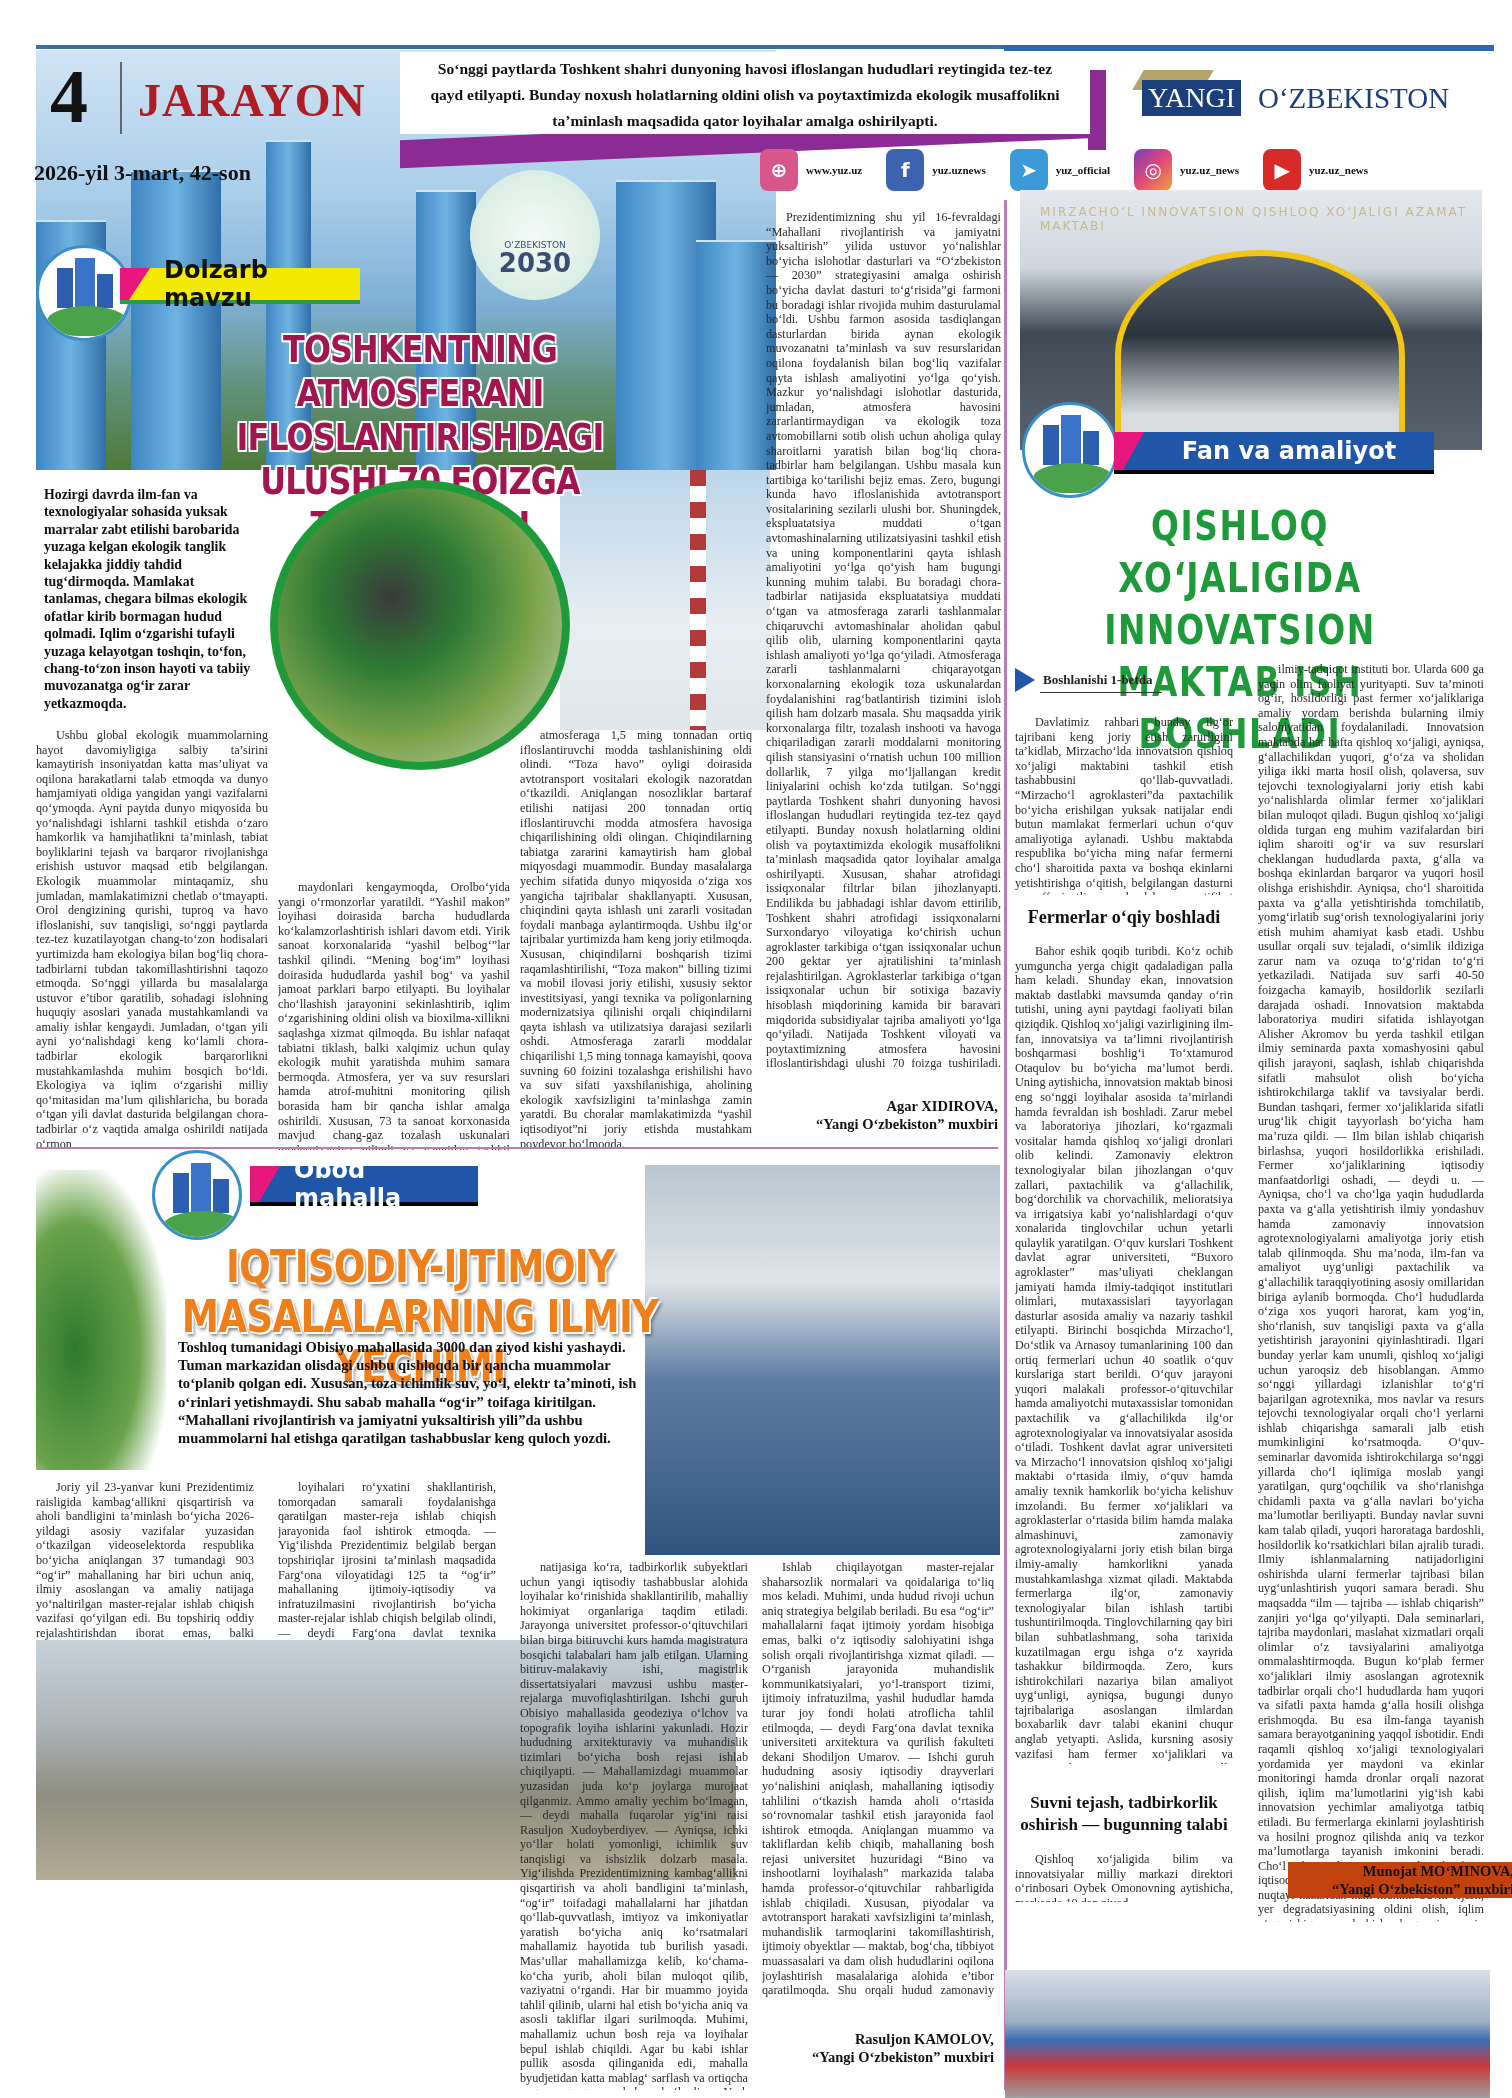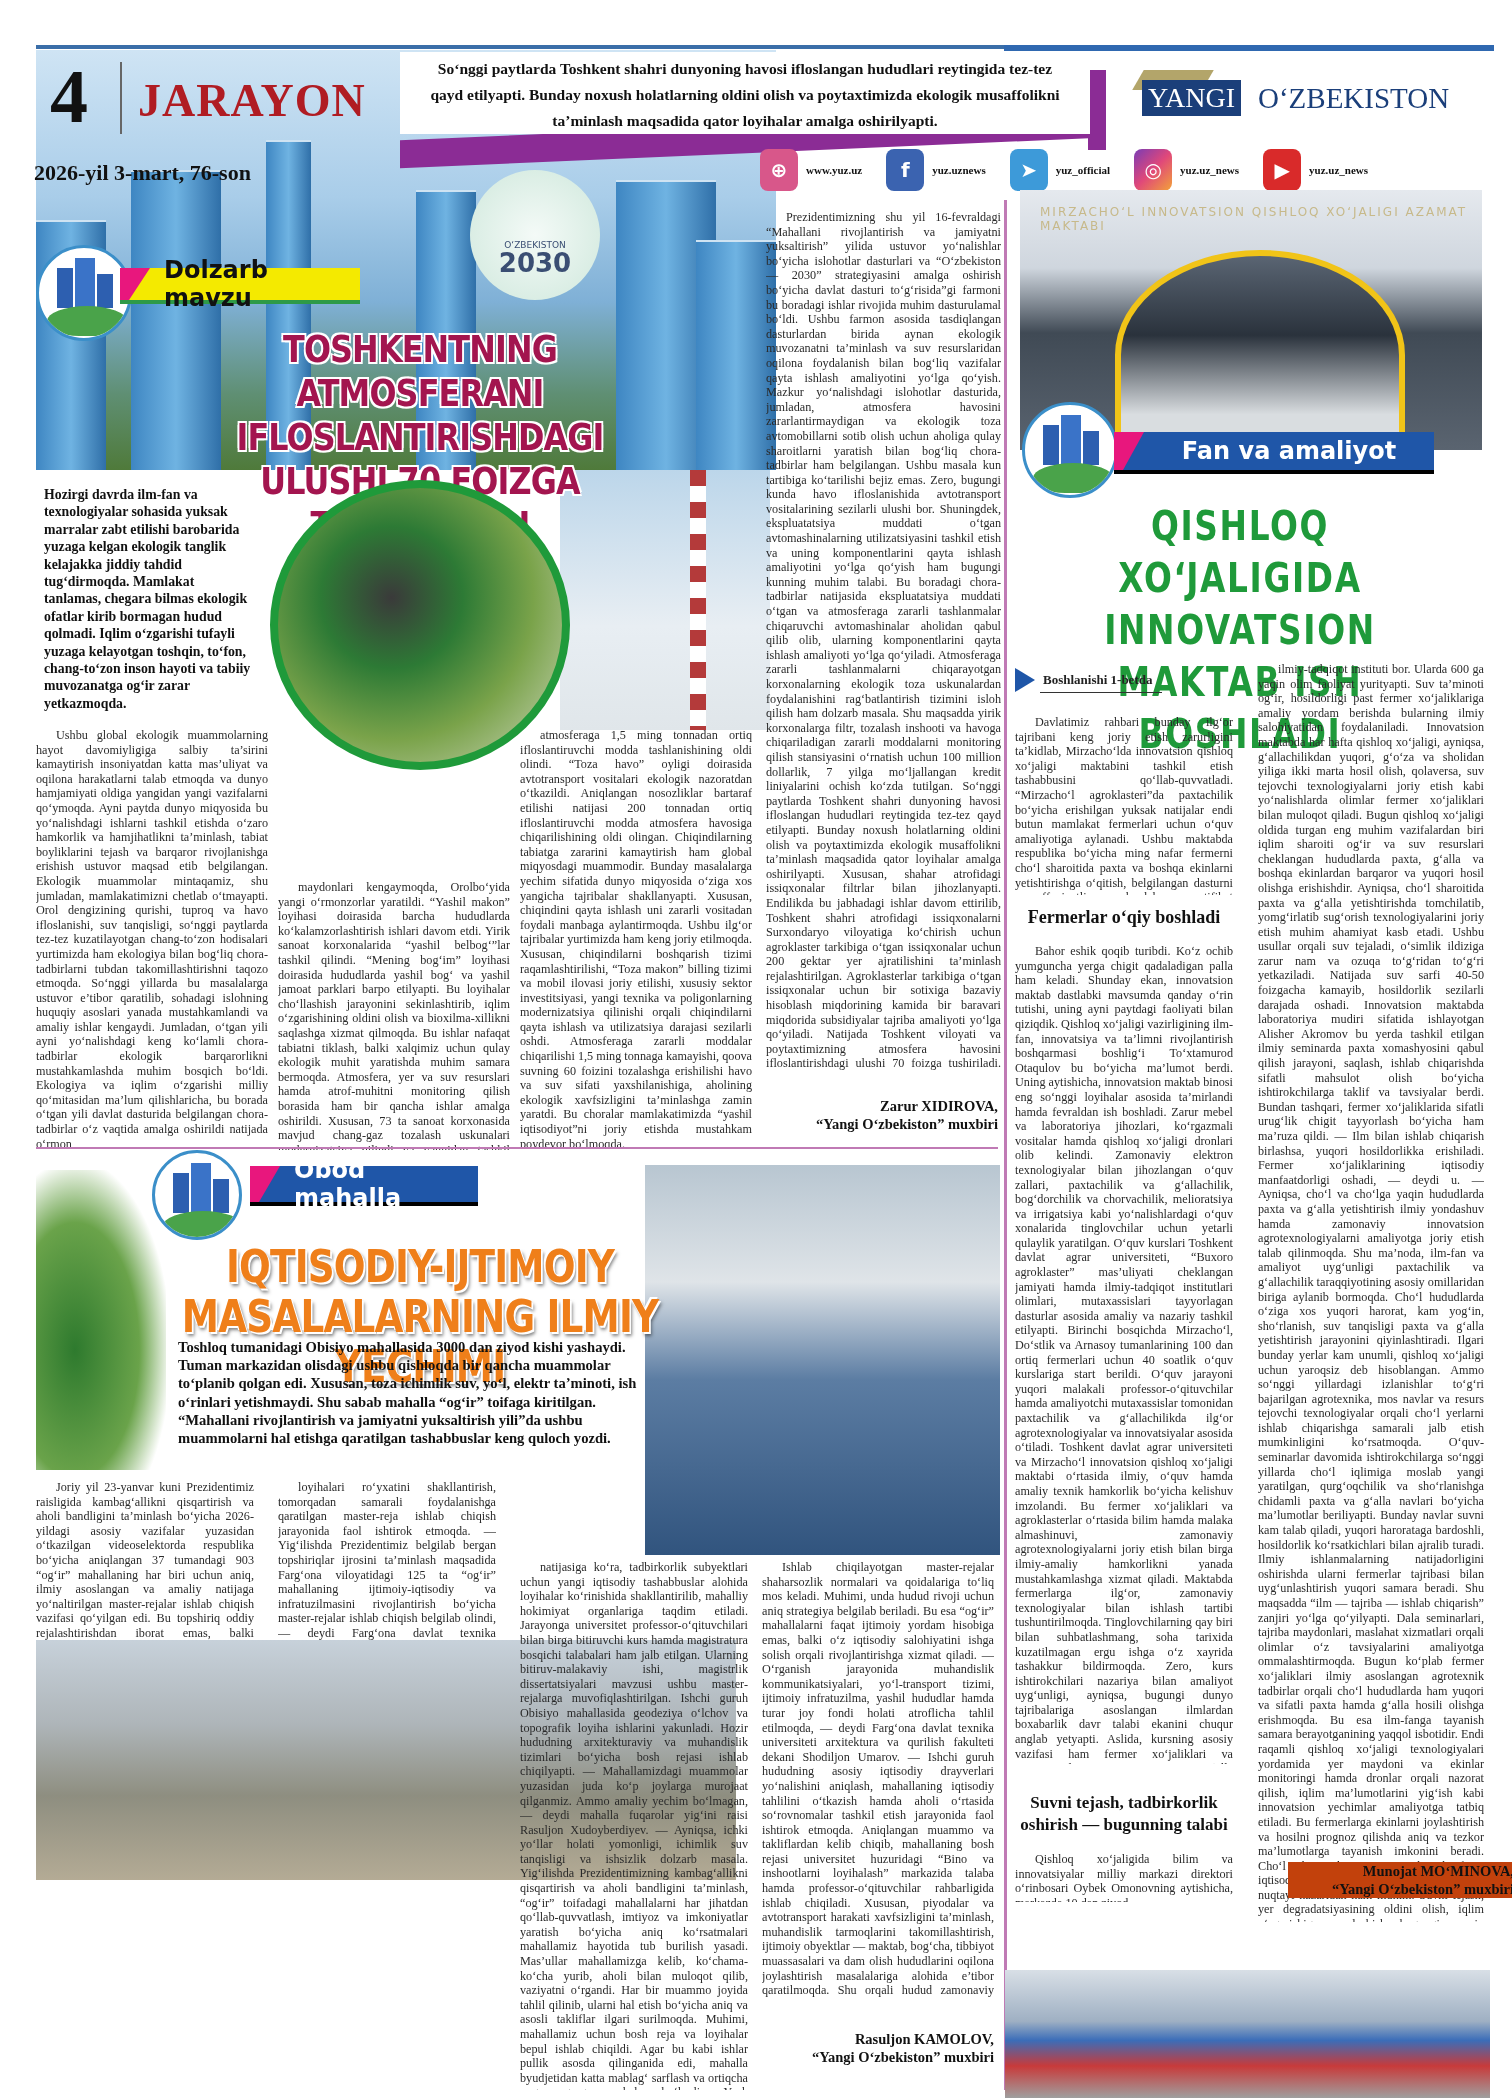--- a/index.html
+++ b/index.html
@@ -79,21 +79,21 @@
   <div class="bldg" style="left:380px;width:60px;height:280px;"></div>
   <div class="bldg" style="left:580px;width:100px;height:290px;"></div>
   <div class="bldg" style="left:660px;width:80px;height:230px;"></div>
 </div>
 <div class="abs photo photo-chimney"></div>
 <div class="abs chimney"></div>
 
 <div class="abs page-num">4</div>
 <div class="abs page-divider"></div>
 <div class="abs section-name">JARAYON</div>
-<div class="abs issue-date">2026-yil 3-mart, 76-son</div>
+<div class="abs issue-date">2026-yil 3-mart, 42-son</div>
 
 <div class="abs purple-band"></div>
 <div class="abs purple-side"></div>
 <div class="abs lead-box">So‘nggi paytlarda Toshkent shahri dunyoning havosi ifloslangan hududlari reytingida tez-tez qayd etilyapti. Bunday noxush holatlarning oldini olish va poytaxtimizda ekologik musaffolikni ta’minlash maqsadida qator loyihalar amalga oshirilyapti.</div>
 
 <div class="abs brand-box"></div>
 <div class="abs brand-gold"></div>
 <div class="abs brand-yangi">YANGI</div>
 <div class="abs brand-uz">O‘ZBEKISTON</div>
 
@@ -150,21 +150,21 @@
 <div class="col" style="left:278px;top:880px;width:232px;height:270px;overflow:hidden;">
   <p>maydonlari kengaymoqda, Orolbo‘yida yangi o‘rmonzorlar yaratildi. “Yashil makon” loyihasi doirasida barcha hududlarda ko‘kalamzorlashtirish ishlari davom etdi. Yirik sanoat korxonalarida “yashil belbog‘”lar tashkil qilindi. “Mening bog‘im” loyihasi doirasida hududlarda yashil bog‘ va yashil jamoat parklari barpo etilyapti. Bu loyihalar cho‘llashish jarayonini sekinlashtirib, iqlim o‘zgarishining oldini olish va bioxilma-xillikni saqlashga xizmat qilmoqda. Bu ishlar nafaqat tabiatni tiklash, balki xalqimiz uchun qulay ekologik muhit yaratishda muhim samara bermoqda. Atmosfera, yer va suv resurslari hamda atrof-muhitni monitoring qilish borasida ham bir qancha ishlar amalga oshirildi. Xususan, 73 ta sanoat korxonasida mavjud chang-gaz tozalash uskunalari modernizatsiya qilindi va yangidan tashkil etilayotgan 2 ta sanoat korxonasida chang-gaz tozalash uskunalari o‘rnatilishi natijasida</p>
 </div>
 <div class="col" style="left:520px;top:728px;width:232px;height:420px;overflow:hidden;">
   <p>atmosferaga 1,5 ming tonnadan ortiq ifloslantiruvchi modda tashlanishining oldi olindi. “Toza havo” oyligi doirasida avtotransport vositalari ekologik nazoratdan o‘tkazildi. Aniqlangan nosozliklar bartaraf etilishi natijasi 200 tonnadan ortiq ifloslantiruvchi modda atmosfera havosiga chiqarilishining oldi olingan. Chiqindilarning tabiatga zararini kamaytirish ham global miqyosdagi muammodir. Bunday masalalarga yechim sifatida dunyo miqyosida o‘ziga xos yangicha tajribalar shakllanyapti. Xususan, chiqindini qayta ishlash uni zararli vositadan foydali manbaga aylantirmoqda. Ushbu ilg‘or tajribalar yurtimizda ham keng joriy etilmoqda. Xususan, chiqindilarni boshqarish tizimi raqamlashtirilishi, “Toza makon” billing tizimi va mobil ilovasi joriy etilishi, xususiy sektor investitsiyasi, yangi texnika va poligonlarning modernizatsiya qilinishi orqali chiqindilarni qayta ishlash va utilizatsiya darajasi sezilarli oshdi. Atmosferaga zararli moddalar chiqarilishi 1,5 ming tonnaga kamayishi, qoova suvning 60 foizini tozalashga erishilishi havo va suv sifati yaxshilanishiga, aholining ekologik xavfsizligini ta’minlashga zamin yaratdi. Bu choralar mamlakatimizda “yashil iqtisodiyot”ni joriy etishda mustahkam poydevor bo‘lmoqda.</p>
 </div>
 <div class="col" style="left:766px;top:210px;width:235px;height:860px;overflow:hidden;">
   <p>Prezidentimizning shu yil 16-fevraldagi “Mahallani rivojlantirish va jamiyatni yuksaltirish” yilida ustuvor yo‘nalishlar bo‘yicha islohotlar dasturlari va “O‘zbekiston — 2030” strategiyasini amalga oshirish bo‘yicha davlat dasturi to‘g‘risida”gi farmoni bu boradagi ishlar rivojida muhim dasturulamal bo‘ldi. Ushbu farmon asosida tasdiqlangan dasturlardan birida aynan ekologik muvozanatni ta’minlash va suv resurslaridan oqilona foydalanish bilan bog‘liq vazifalar qayta ishlash amaliyotini yo‘lga qo‘yish. Mazkur yo‘nalishdagi islohotlar dasturida, jumladan, atmosfera havosini zararlantirmaydigan va ekologik toza avtomobillarni sotib olish uchun aholiga qulay sharoitlarni yaratish bilan bog‘liq chora-tadbirlar ham belgilangan. Ushbu masala kun tartibiga ko‘tarilishi bejiz emas. Zero, bugungi kunda havo ifloslanishida avtotransport vositalarining sezilarli ulushi bor. Shuningdek, ekspluatatsiya muddati o‘tgan avtomashinalarning utilizatsiyasini tashkil etish va uning komponentlarini qayta ishlash amaliyotini yo‘lga qo‘yish ham bugungi kunning muhim talabi. Bu boradagi chora-tadbirlar natijasida ekspluatatsiya muddati o‘tgan va atmosferaga zararli tashlanmalar chiqaruvchi avtomashinalar aholidan qabul qilib olib, ularning komponentlarini qayta ishlash amaliyoti yo‘lga qo‘yiladi. Atmosferaga zararli tashlanmalarni chiqarayotgan korxonalarning ekologik toza uskunalardan foydalanishini rag‘batlantirish tizimini isloh qilish ham dolzarb masala. Shu maqsadda yirik korxonalarga filtr, tozalash inshooti va havoga chiqariladigan zararli moddalarni monitoring qilish stansiyasini o‘rnatish uchun 100 million dollarlik, 7 yilga mo‘ljallangan kredit liniyalarini ochish ko‘zda tutilgan. So‘nggi paytlarda Toshkent shahri dunyoning havosi ifloslangan hududlari reytingida tez-tez qayd etilyapti. Bunday noxush holatlarning oldini olish va poytaxtimizda ekologik musaffolikni ta’minlash maqsadida qator loyihalar amalga oshirilyapti. Xususan, shahar atrofidagi issiqxonalar filtrlar bilan jihozlanyapti. Endilikda bu jabhadagi ishlar davom ettirilib, Toshkent shahri atrofidagi issiqxonalarni Surxondaryo viloyatiga ko‘chirish uchun agroklaster tarkibiga o‘tgan issiqxonalar uchun 200 gektar yer ajratilishini ta’minlash rejalashtirilgan. Agroklasterlar tarkibiga o‘tgan issiqxonalar uchun bir sotixiga bazaviy hisoblash miqdorining kamida bir baravari miqdorida subsidiyalar tajriba amaliyoti yo‘lga qo‘yiladi. Natijada Toshkent viloyati va poytaxtimizning atmosfera havosini ifloslantirishdagi ulushi 70 foizga tushiriladi. Bu ishlarning muhimligi shundaki, ular nafaqat hozirgi, balki kelajak avlodlar uchun ham yashashga yaroqli muhitni saqlab qoladi. Ekologik toza texnologiyalar joriy etilishi, kambag‘al oilalarning bandligini ta’minlash, xalqaro hamkorlik orqali yangi tajribalarni o‘zlashtirish mamlakatimiz iqtisodiy va ijtimoiy rivojlanishini barqaror qiladi.</p>
 </div>
 <div class="abs byline" style="left:766px;top:1097px;width:232px;">
-  <div>Zarur XIDIROVA,</div>
+  <div>Agar XIDIROVA,</div>
   <div>“Yangi O‘zbekiston” muxbiri</div>
 </div>
 <div class="hrule" style="left:36px;top:1147px;width:962px;"></div>
 <div class="vrule" style="left:1004px;top:200px;height:1890px;"></div>
 
 <div class="abs photo-school"></div>
 <div class="abs school-sign">MIRZACHO‘L INNOVATSION QISHLOQ XO‘JALIGI AZAMAT MAKTABI</div>
 <div class="abs photo-meeting"></div>
 
 <div class="abs logo-circle" style="left:1022px;top:402px;">

